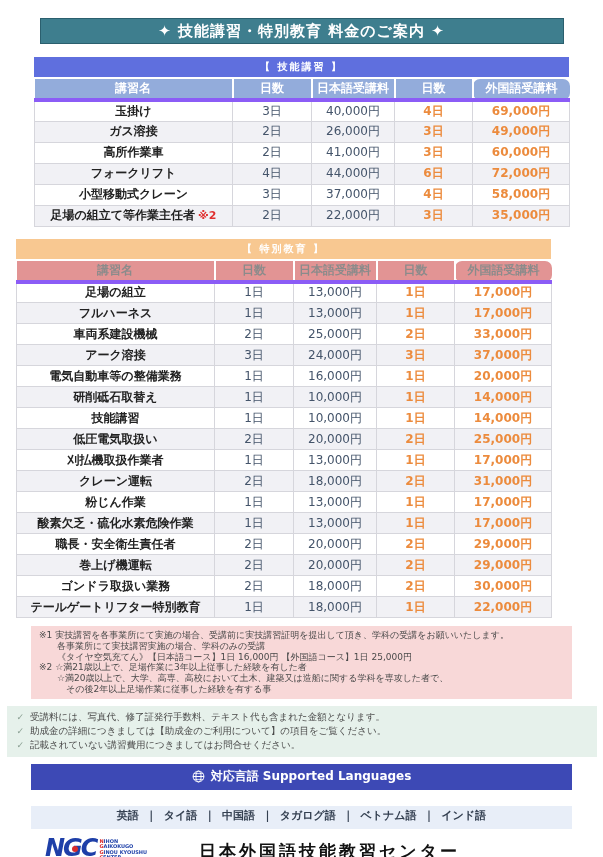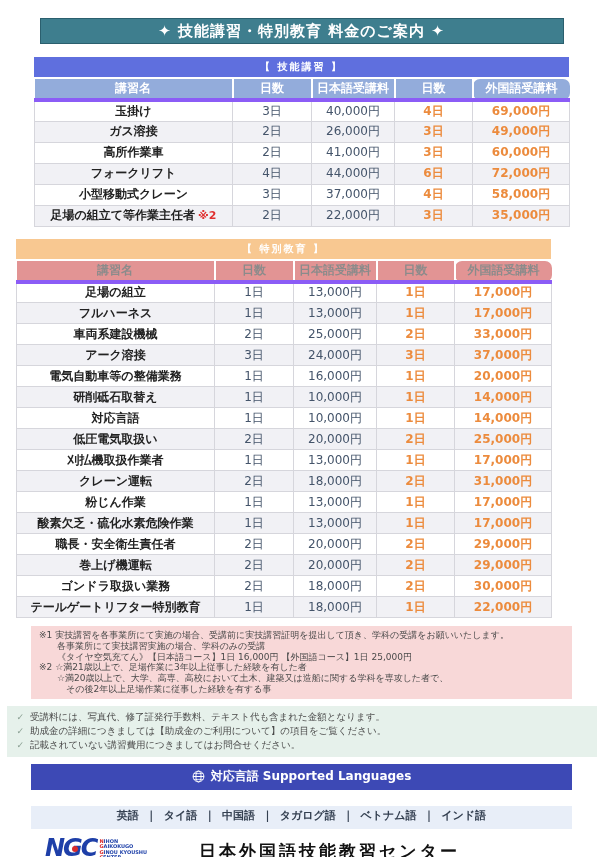--- a/index.html
+++ b/index.html
@@ -229,21 +229,21 @@
           <td>20,000円</td>
         </tr>
           <tr>
           <td><span>研削砥石取替え</span></td>
           <td>1日</td>
           <td>10,000円</td>
           <td>1日</td>
           <td>14,000円</td>
         </tr>
           <tr>
-          <td><span>対応言語</span></td>
+          <td><span>技能講習</span></td>
           <td>1日</td>
           <td>10,000円</td>
           <td>1日</td>
           <td>14,000円</td>
         </tr>
           <tr>
           <td><span>低圧電気取扱い</span></td>
           <td>2日</td>
           <td>20,000円</td>
           <td>2日</td>

